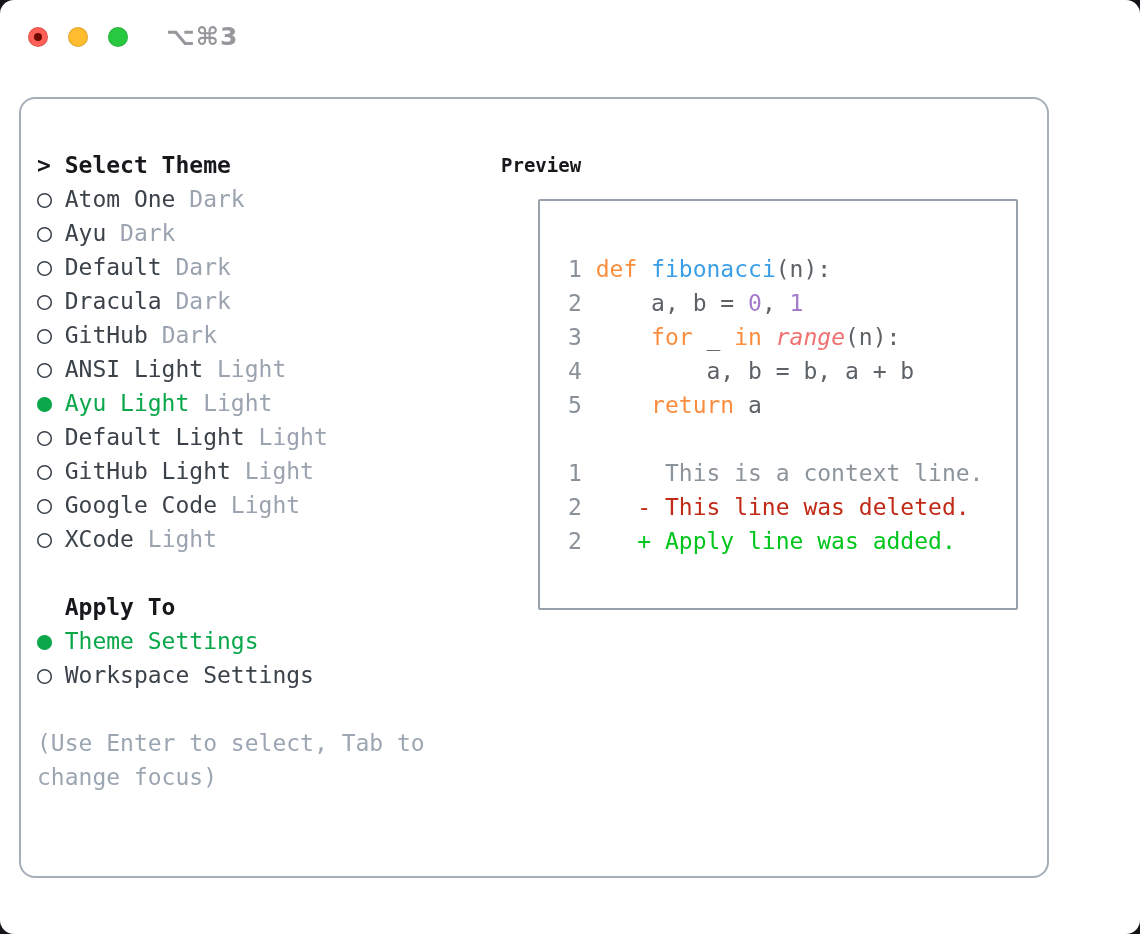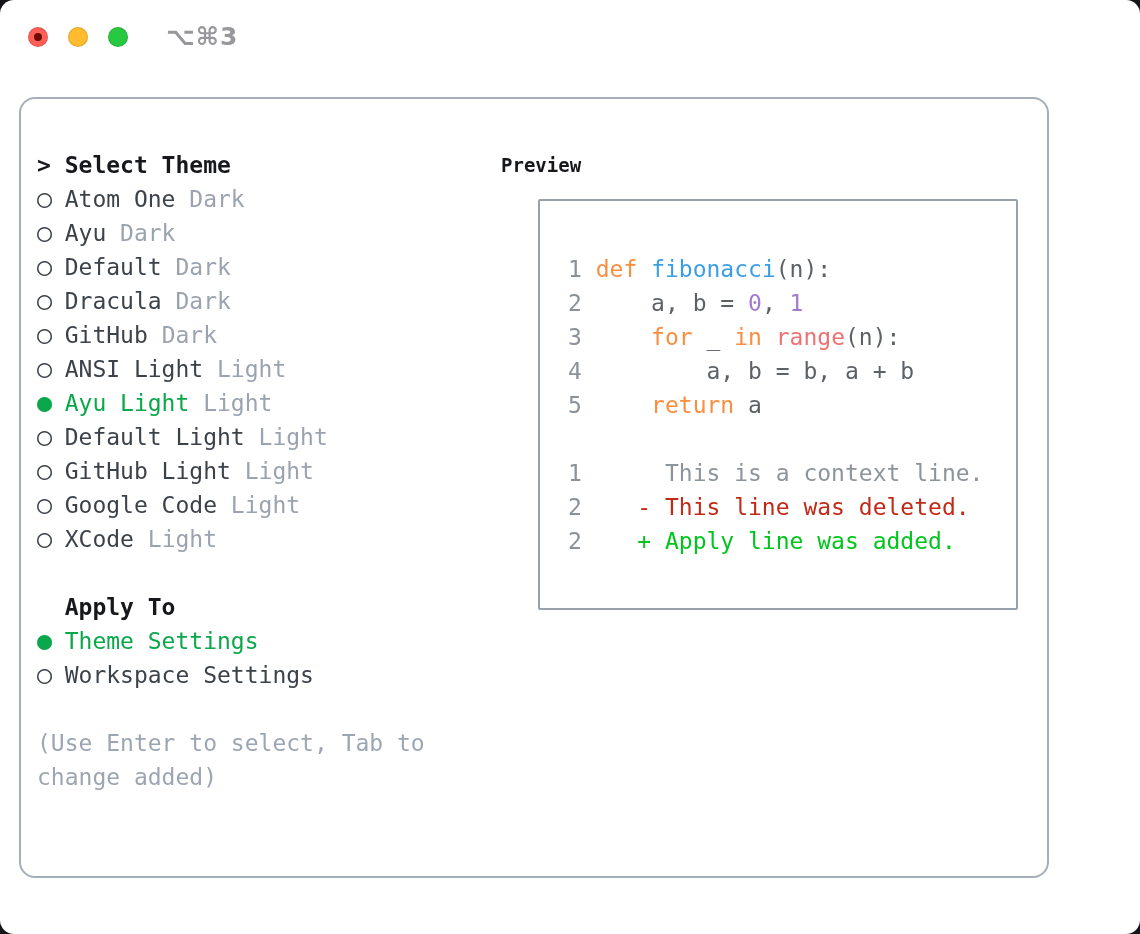--- a/index.html
+++ b/index.html
@@ -69,21 +69,21 @@
     background:#fff;
     padding:51px 0 0 28px;
     overflow:hidden;
     margin-left:33px;
   }
   .code-line{height:34px;line-height:34px;font-size:23px;white-space:pre;}
   .s-ln{color:var(--c-gutter);}
   .s-plain{color:var(--c-code-default);}
   .s-kw{color:var(--c-keyword);}
   .s-fn{color:var(--c-function);}
-  .s-bi{color:var(--c-builtin);}
+  .s-bi{color:var(--c-builtin);font-style:italic;}
   .s-num{color:var(--c-constant);}
   .s-ctx{color:var(--c-diff-context);text-align:right;}
   .s-del{color:var(--c-diff-deleted);}
   .s-add{color:var(--c-diff-added);}
 </style>
 </head>
 <body>
 
 <div class="window">
 
@@ -120,21 +120,21 @@
       <div class="row"><span class="marker"></span><span class="hdr-label">Apply To</span></div>
 
       <div id="apply-list">
           <div class="row"><span class="marker sel">●</span><span class="item-label sel">Theme Settings</span></div>
           <div class="row"><span class="marker">○</span><span class="item-label">Workspace Settings</span></div>
         </div>
 
       <div class="spacer"></div>
 
       <div class="hint">(Use Enter to select, Tab to</div>
-      <div class="hint">change added)</div>
+      <div class="hint">change focus)</div>
     </div>
 
     <div class="preview-header">Preview</div>
 
     <div class="preview-box">
       <div id="code-lines">
           <div class="code-line"><span class="s-ln">1</span><span class="s-plain"> </span><span class="s-kw">def</span><span class="s-plain"> </span><span class="s-fn">fibonacci</span><span class="s-plain">(n):</span></div>
           <div class="code-line"><span class="s-ln">2</span><span class="s-plain">     a, b = </span><span class="s-num">0</span><span class="s-plain">, </span><span class="s-num">1</span></div>
           <div class="code-line"><span class="s-ln">3</span><span class="s-plain">     </span><span class="s-kw">for</span><span class="s-plain"> _ </span><span class="s-kw">in</span><span class="s-plain"> </span><span class="s-bi">range</span><span class="s-plain">(n):</span></div>
           <div class="code-line"><span class="s-ln">4</span><span class="s-plain">         a, b = b, a + b</span></div>

